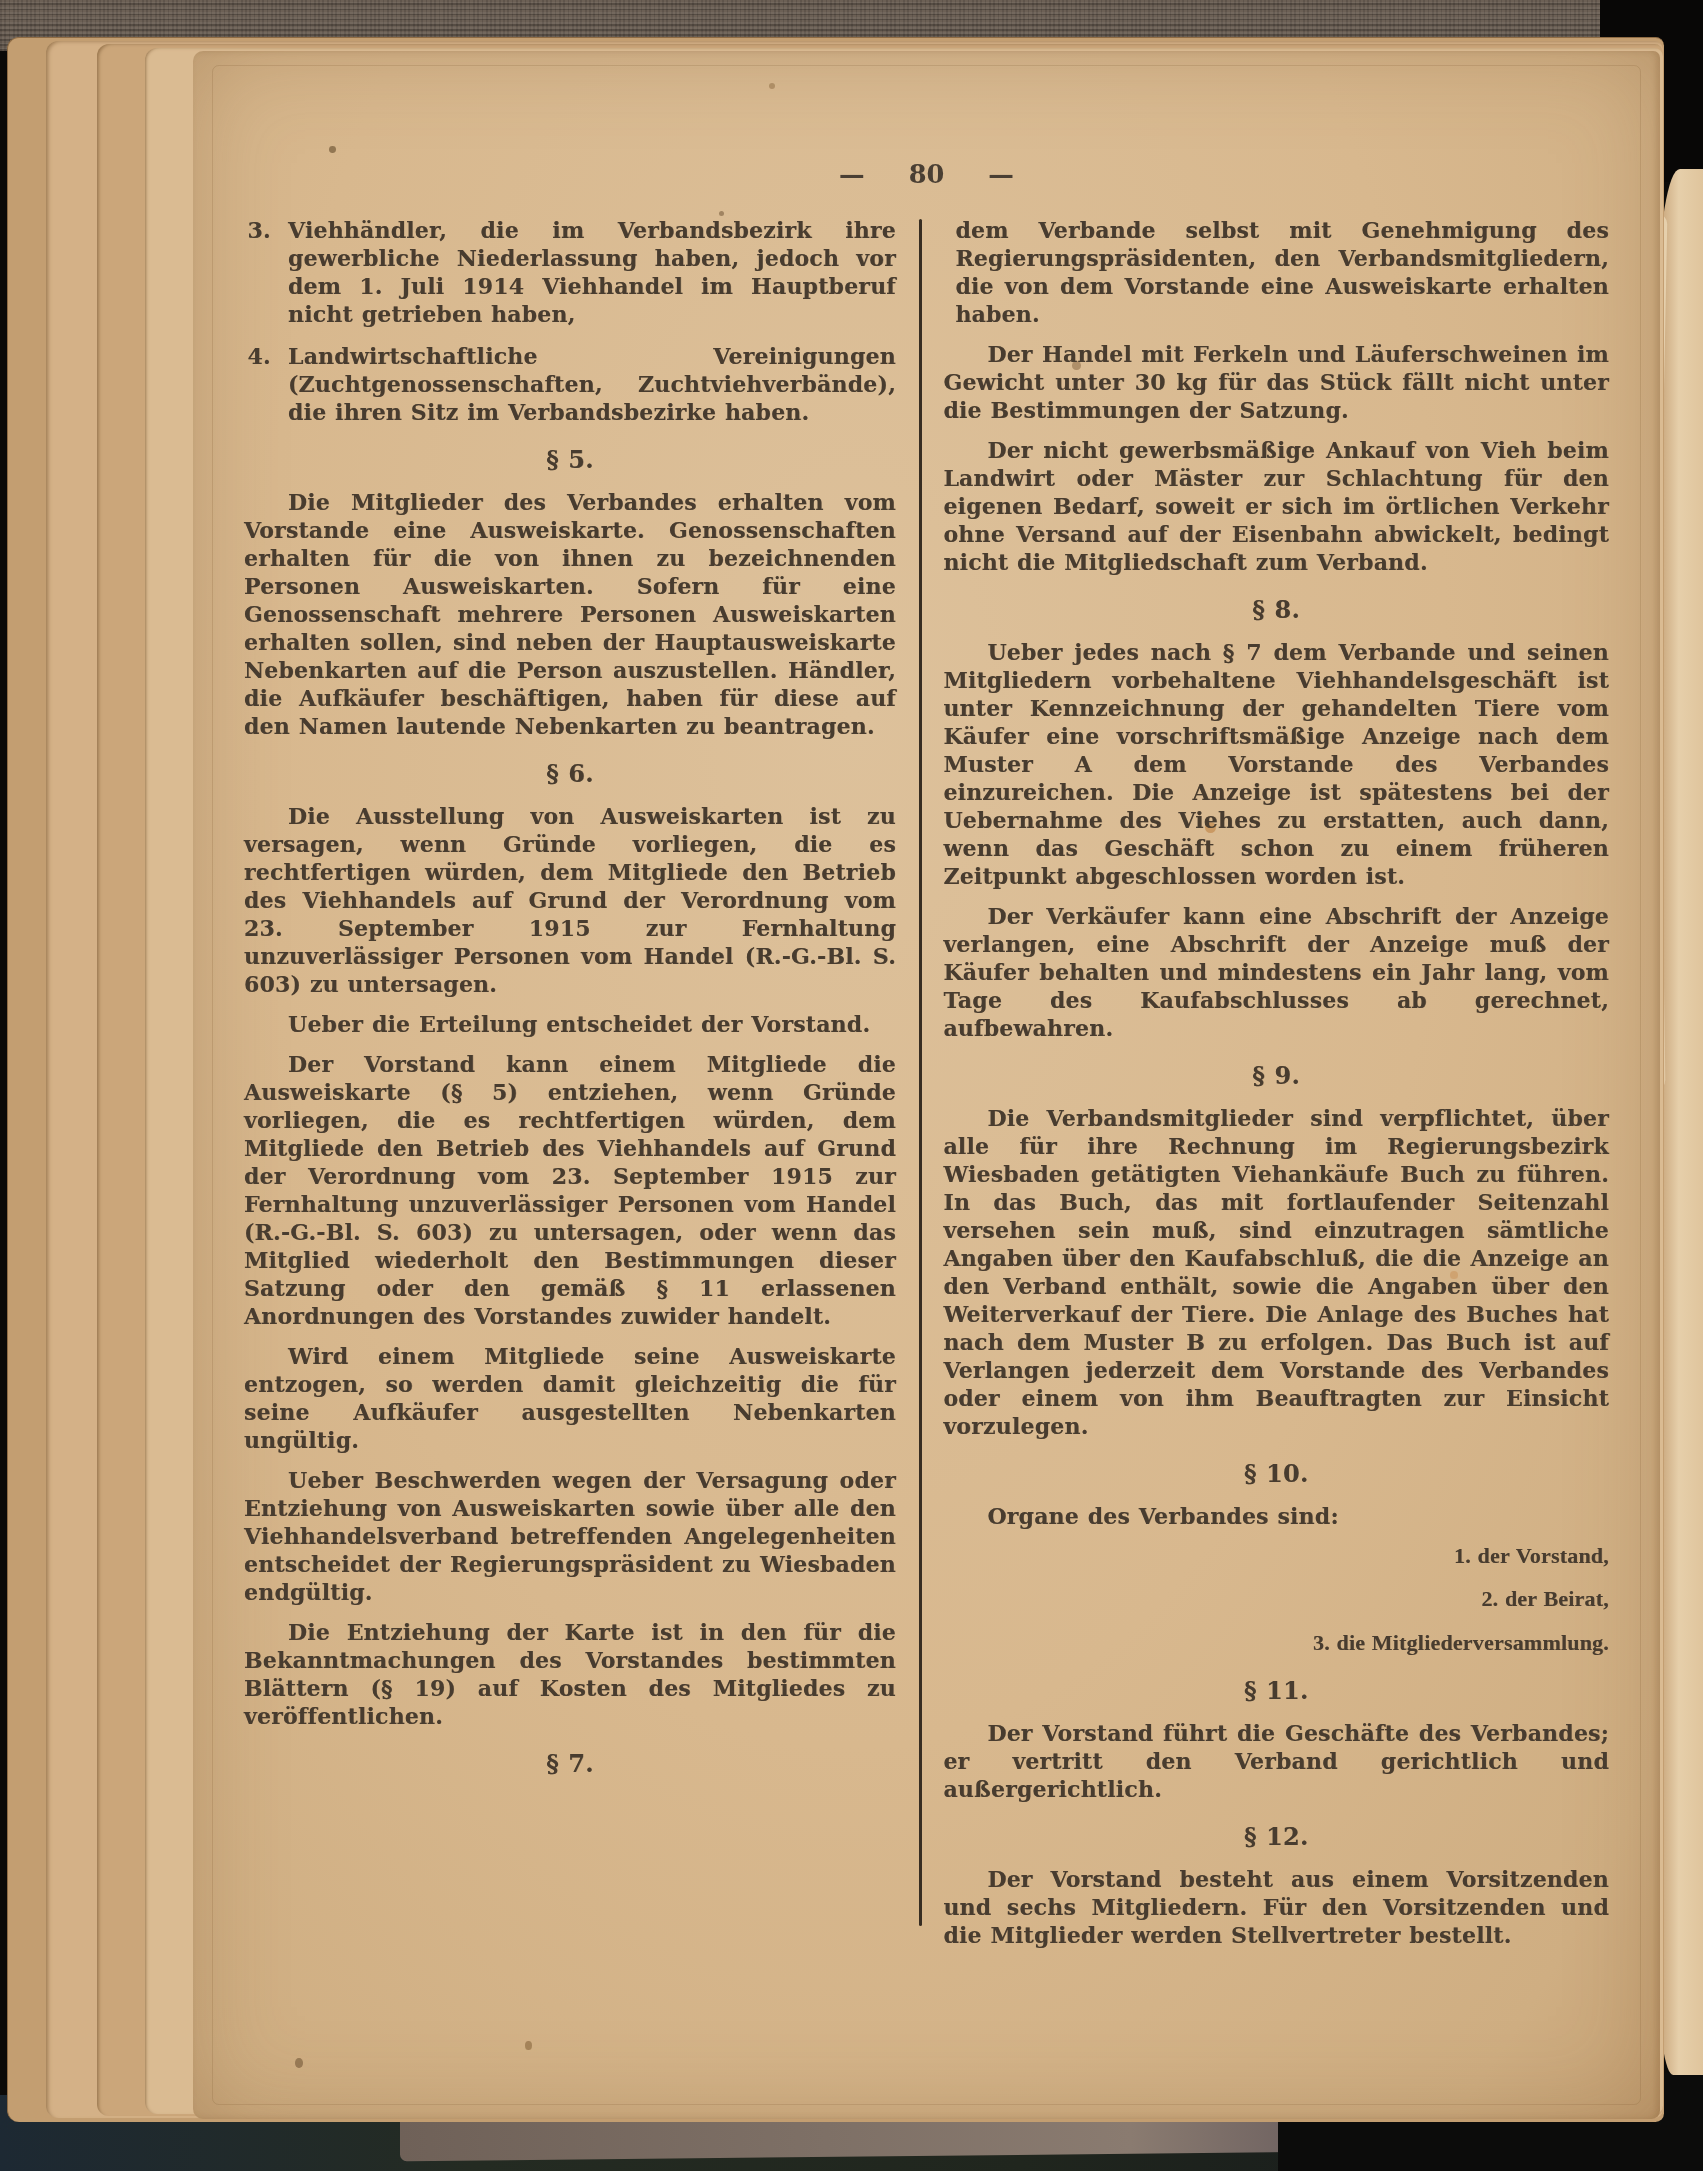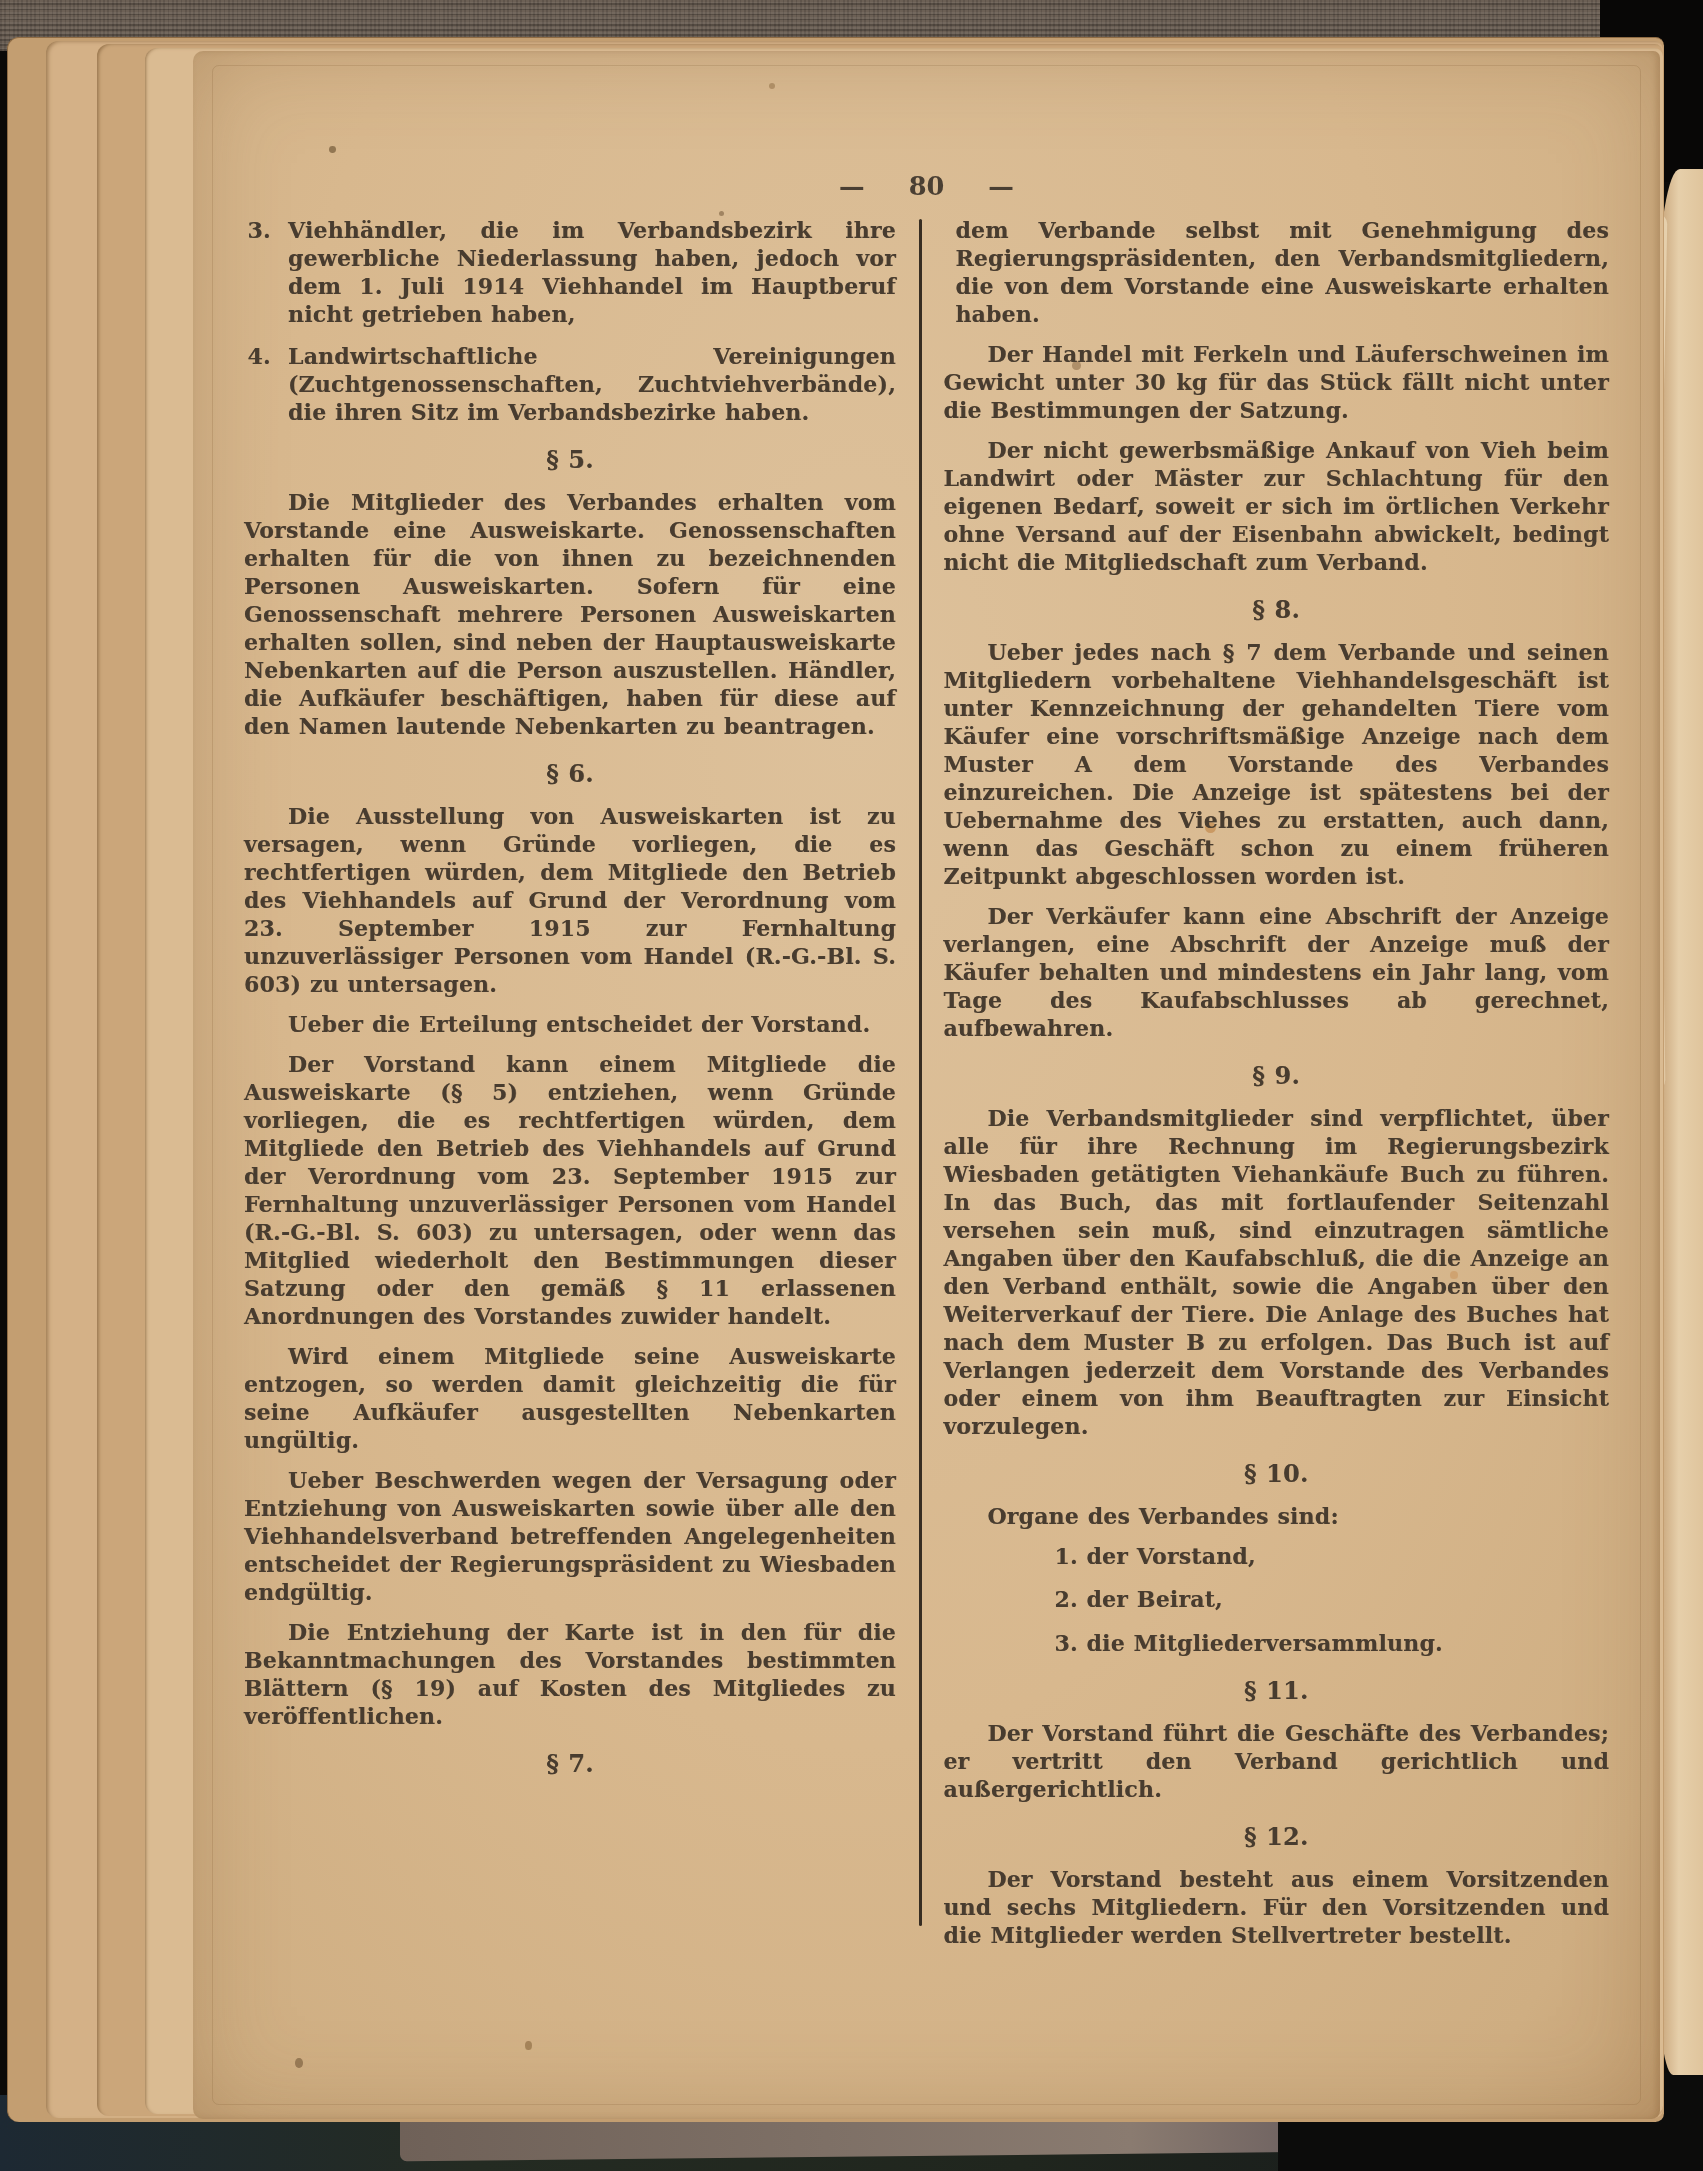--- a/index.html
+++ b/index.html
@@ -59,40 +59,40 @@
   .s1{left:136px;top:95px;width:6.8px;height:6.8px;background:rgba(90,65,35,.55);}
   .s2{left:526px;top:160px;width:5.1px;height:5.1px;background:rgba(90,65,35,.45);}
   .s3{left:879px;top:310px;width:8.5px;height:8.5px;background:rgba(110,75,40,.40);}
   .s4{left:1012px;top:771px;width:11px;height:11px;background:rgba(190,125,60,.55);}
   .s5{left:1257px;top:1220px;width:7.7px;height:7.7px;background:rgba(200,140,80,.45);}
   .s6{left:332px;top:1990px;width:6.8px;height:9.4px;background:rgba(120,85,45,.5);}
   .s7{left:576px;top:32px;width:6px;height:6px;background:rgba(120,85,45,.4);}
   .s8{left:102px;top:2007px;width:7.7px;height:10.2px;background:rgba(95,70,40,.5);}
   
   .pageno{
-    position:absolute;top:120px;left:0;width:100%;
+    position:absolute;top:108px;left:0;width:100%;
     text-align:center;font-size:25.6px;font-weight:bold;color:#4a3f33;
   }
   .pageno span{margin:0 22px;}
   .cols{
     position:absolute;top:165px;left:51px;width:1365px;
     display:flex;align-items:flex-start;
     font-size:22px;line-height:28px;font-weight:bold;color:#483c2f;
     text-align:justify;letter-spacing:0.2px;word-spacing:0.9px;
     text-shadow:0.3px 0.3px 0.6px rgba(70,55,40,.45);
   }
   .col.left{width:652px;}
   .divider{width:3.4px;height:1707px;background:#372d22;border-radius:2.6px;margin:3.4px 21px 0 23px;flex:none;}
   .col.right{flex:1;}
   .sec{text-align:center;font-size:24px;margin:20.4px 0 13.6px;}
   .para{margin:0 0 12px;text-indent:44px;}
   .para.flush{text-indent:0;padding-left:12px;}
   .hang{position:relative;padding-left:44px;margin:0 0 13.6px;}
   .hang .marker{position:absolute;left:3.4px;top:0;}
-  .sub{padding-left:111px;margin:5.1px 0 15.3px;text-align:left;}
+  .sub{padding-left:111px;margin:5.1px 0 15.3px;text-align:right;font-family:Liberation Serif, serif;}
 </style>
 </head>
 <body>
 
 <div class="cover-fabric"></div>
 <div class="corner-black"></div>
 <div class="bottom-leather"></div>
 <div class="deckle-band"></div>
 <div class="bottom-black"></div>
 <div class="next-page"></div>

